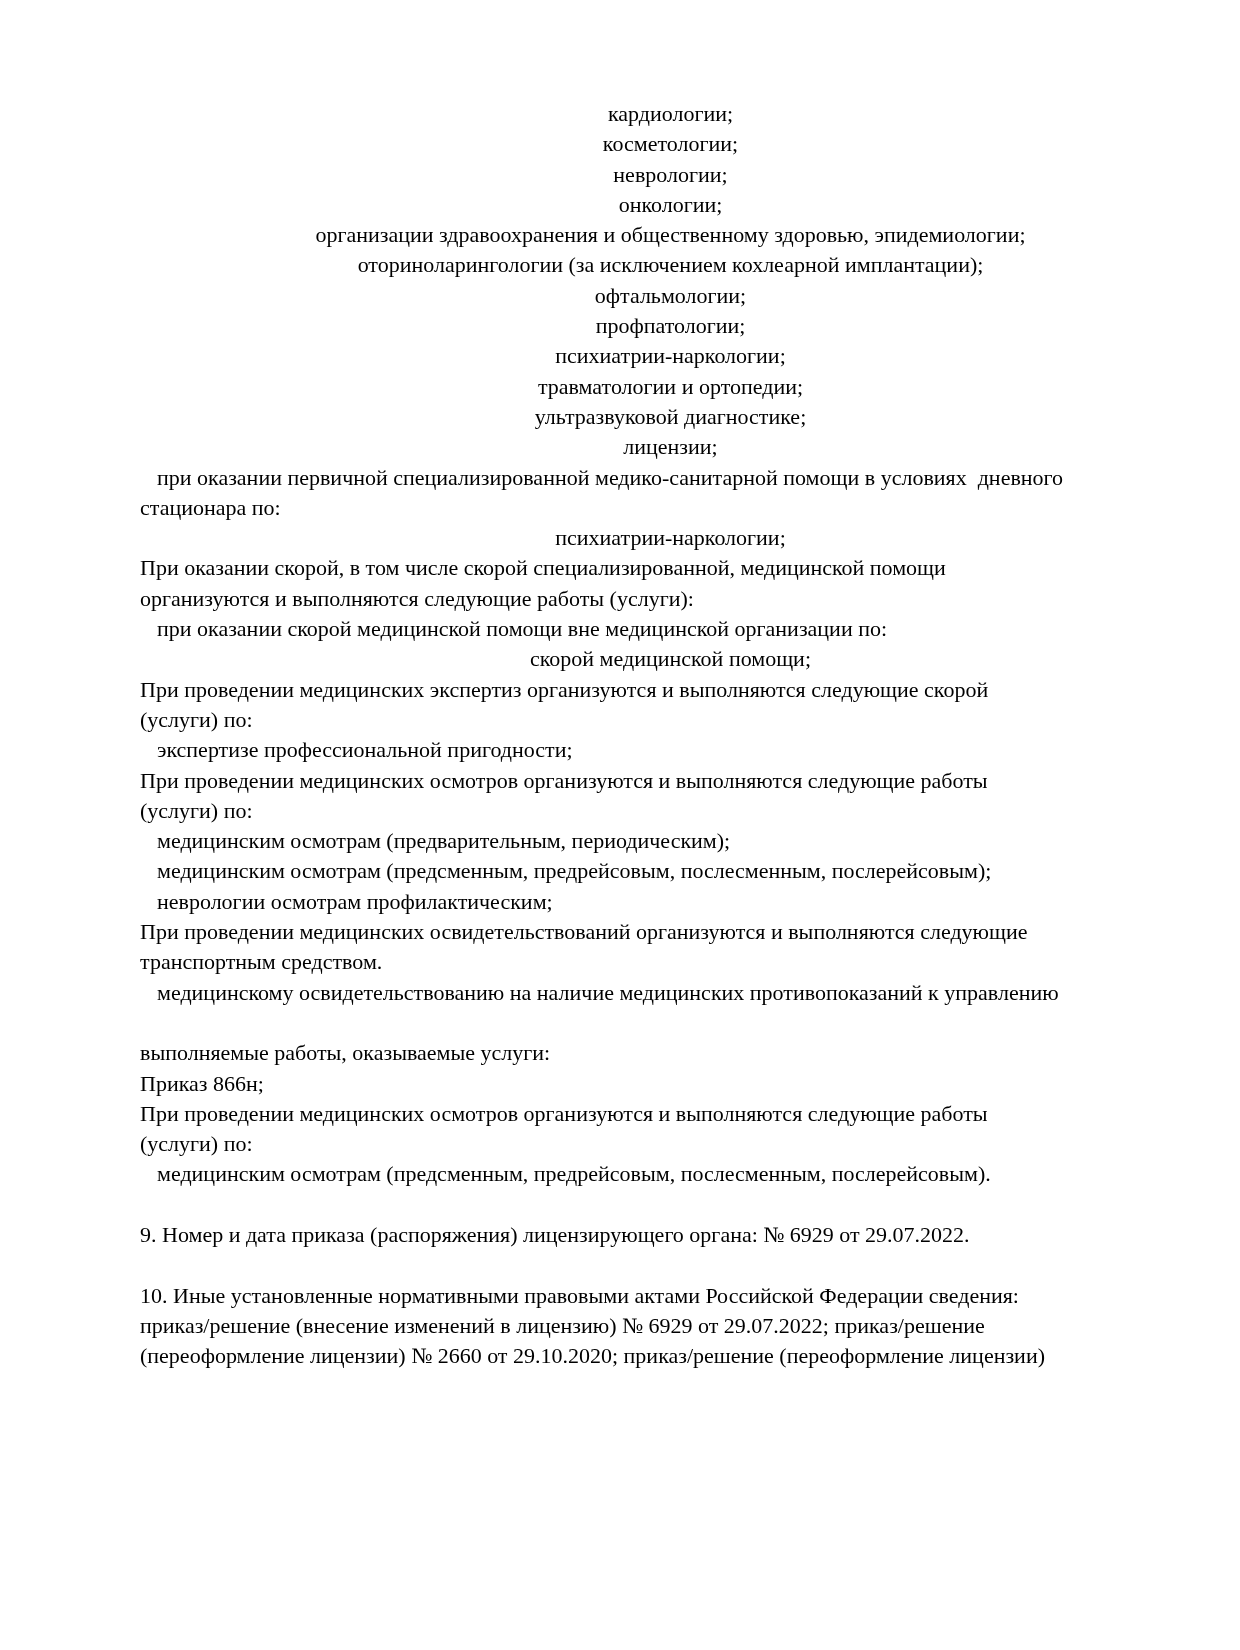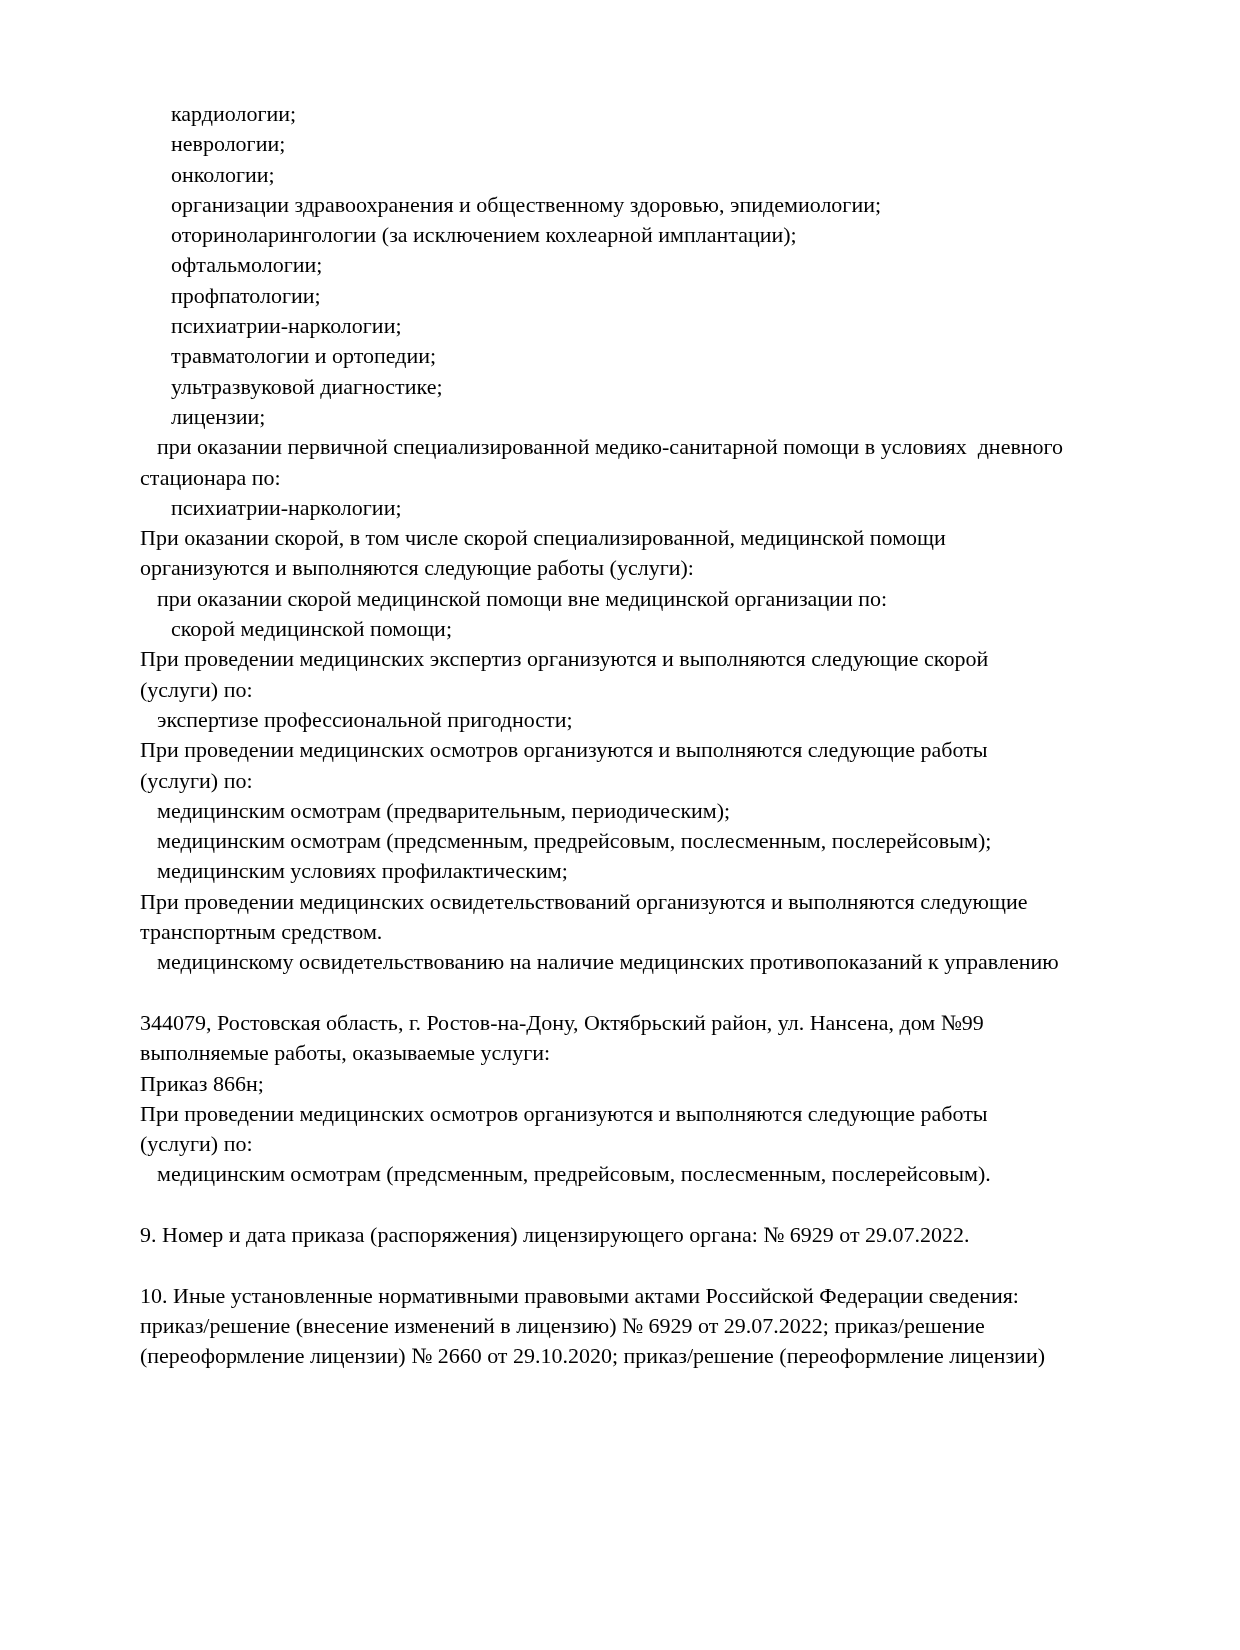--- a/index.html
+++ b/index.html
@@ -23,29 +23,30 @@
     color: #000000;
     font-size: 22px;
     line-height: 30.3px;
     text-rendering: optimizeLegibility;
   }
   .line {
     white-space: pre;
     height: 30.3px;
   }
   .ind1 { padding-left: 17px; }
-  .ind2 { padding-left: 31px; }
+  .ind2 { padding-left: 31px; text-align: center; }
   .blank { height: 30.3px; }
 </style>
 </head>
 <body>
 
 <div class="page">
   <div class="text-block" id="text-block">
       <div class="line ind2">кардиологии;</div>
+      <div class="line ind2">косметологии;</div>
       <div class="line ind2">неврологии;</div>
       <div class="line ind2">онкологии;</div>
       <div class="line ind2">организации здравоохранения и общественному здоровью, эпидемиологии;</div>
       <div class="line ind2">оториноларингологии (за исключением кохлеарной имплантации);</div>
       <div class="line ind2">офтальмологии;</div>
       <div class="line ind2">профпатологии;</div>
       <div class="line ind2">психиатрии-наркологии;</div>
       <div class="line ind2">травматологии и ортопедии;</div>
       <div class="line ind2">ультразвуковой диагностике;</div>
       <div class="line ind2">лицензии;</div>
@@ -56,26 +57,25 @@
       <div class="line ind0">организуются и выполняются следующие работы (услуги):</div>
       <div class="line ind1">при оказании скорой медицинской помощи вне медицинской организации по:</div>
       <div class="line ind2">скорой медицинской помощи;</div>
       <div class="line ind0">При проведении медицинских экспертиз организуются и выполняются следующие скорой</div>
       <div class="line ind0">(услуги) по:</div>
       <div class="line ind1">экспертизе профессиональной пригодности;</div>
       <div class="line ind0">При проведении медицинских осмотров организуются и выполняются следующие работы</div>
       <div class="line ind0">(услуги) по:</div>
       <div class="line ind1">медицинским осмотрам (предварительным, периодическим);</div>
       <div class="line ind1">медицинским осмотрам (предсменным, предрейсовым, послесменным, послерейсовым);</div>
-      <div class="line ind1">медицинским условиях профилактическим;</div>
+      <div class="line ind1">неврологии осмотрам профилактическим;</div>
       <div class="line ind0">При проведении медицинских освидетельствований организуются и выполняются следующие</div>
       <div class="line ind0">транспортным средством.</div>
       <div class="line ind1">медицинскому освидетельствованию на наличие медицинских противопоказаний к управлению</div>
       <div class="line blank"></div>
-      <div class="line ind0">344079, Ростовская область, г. Ростов-на-Дону, Октябрьский район, ул. Нансена, дом №99</div>
       <div class="line ind0">выполняемые работы, оказываемые услуги:</div>
       <div class="line ind0">Приказ 866н;</div>
       <div class="line ind0">При проведении медицинских осмотров организуются и выполняются следующие работы</div>
       <div class="line ind0">(услуги) по:</div>
       <div class="line ind1">медицинским осмотрам (предсменным, предрейсовым, послесменным, послерейсовым).</div>
       <div class="line blank"></div>
       <div class="line ind0">9. Номер и дата приказа (распоряжения) лицензирующего органа: № 6929 от 29.07.2022.</div>
       <div class="line blank"></div>
       <div class="line ind0">10. Иные установленные нормативными правовыми актами Российской Федерации сведения:</div>
       <div class="line ind0">приказ/решение (внесение изменений в лицензию) № 6929 от 29.07.2022; приказ/решение</div>

